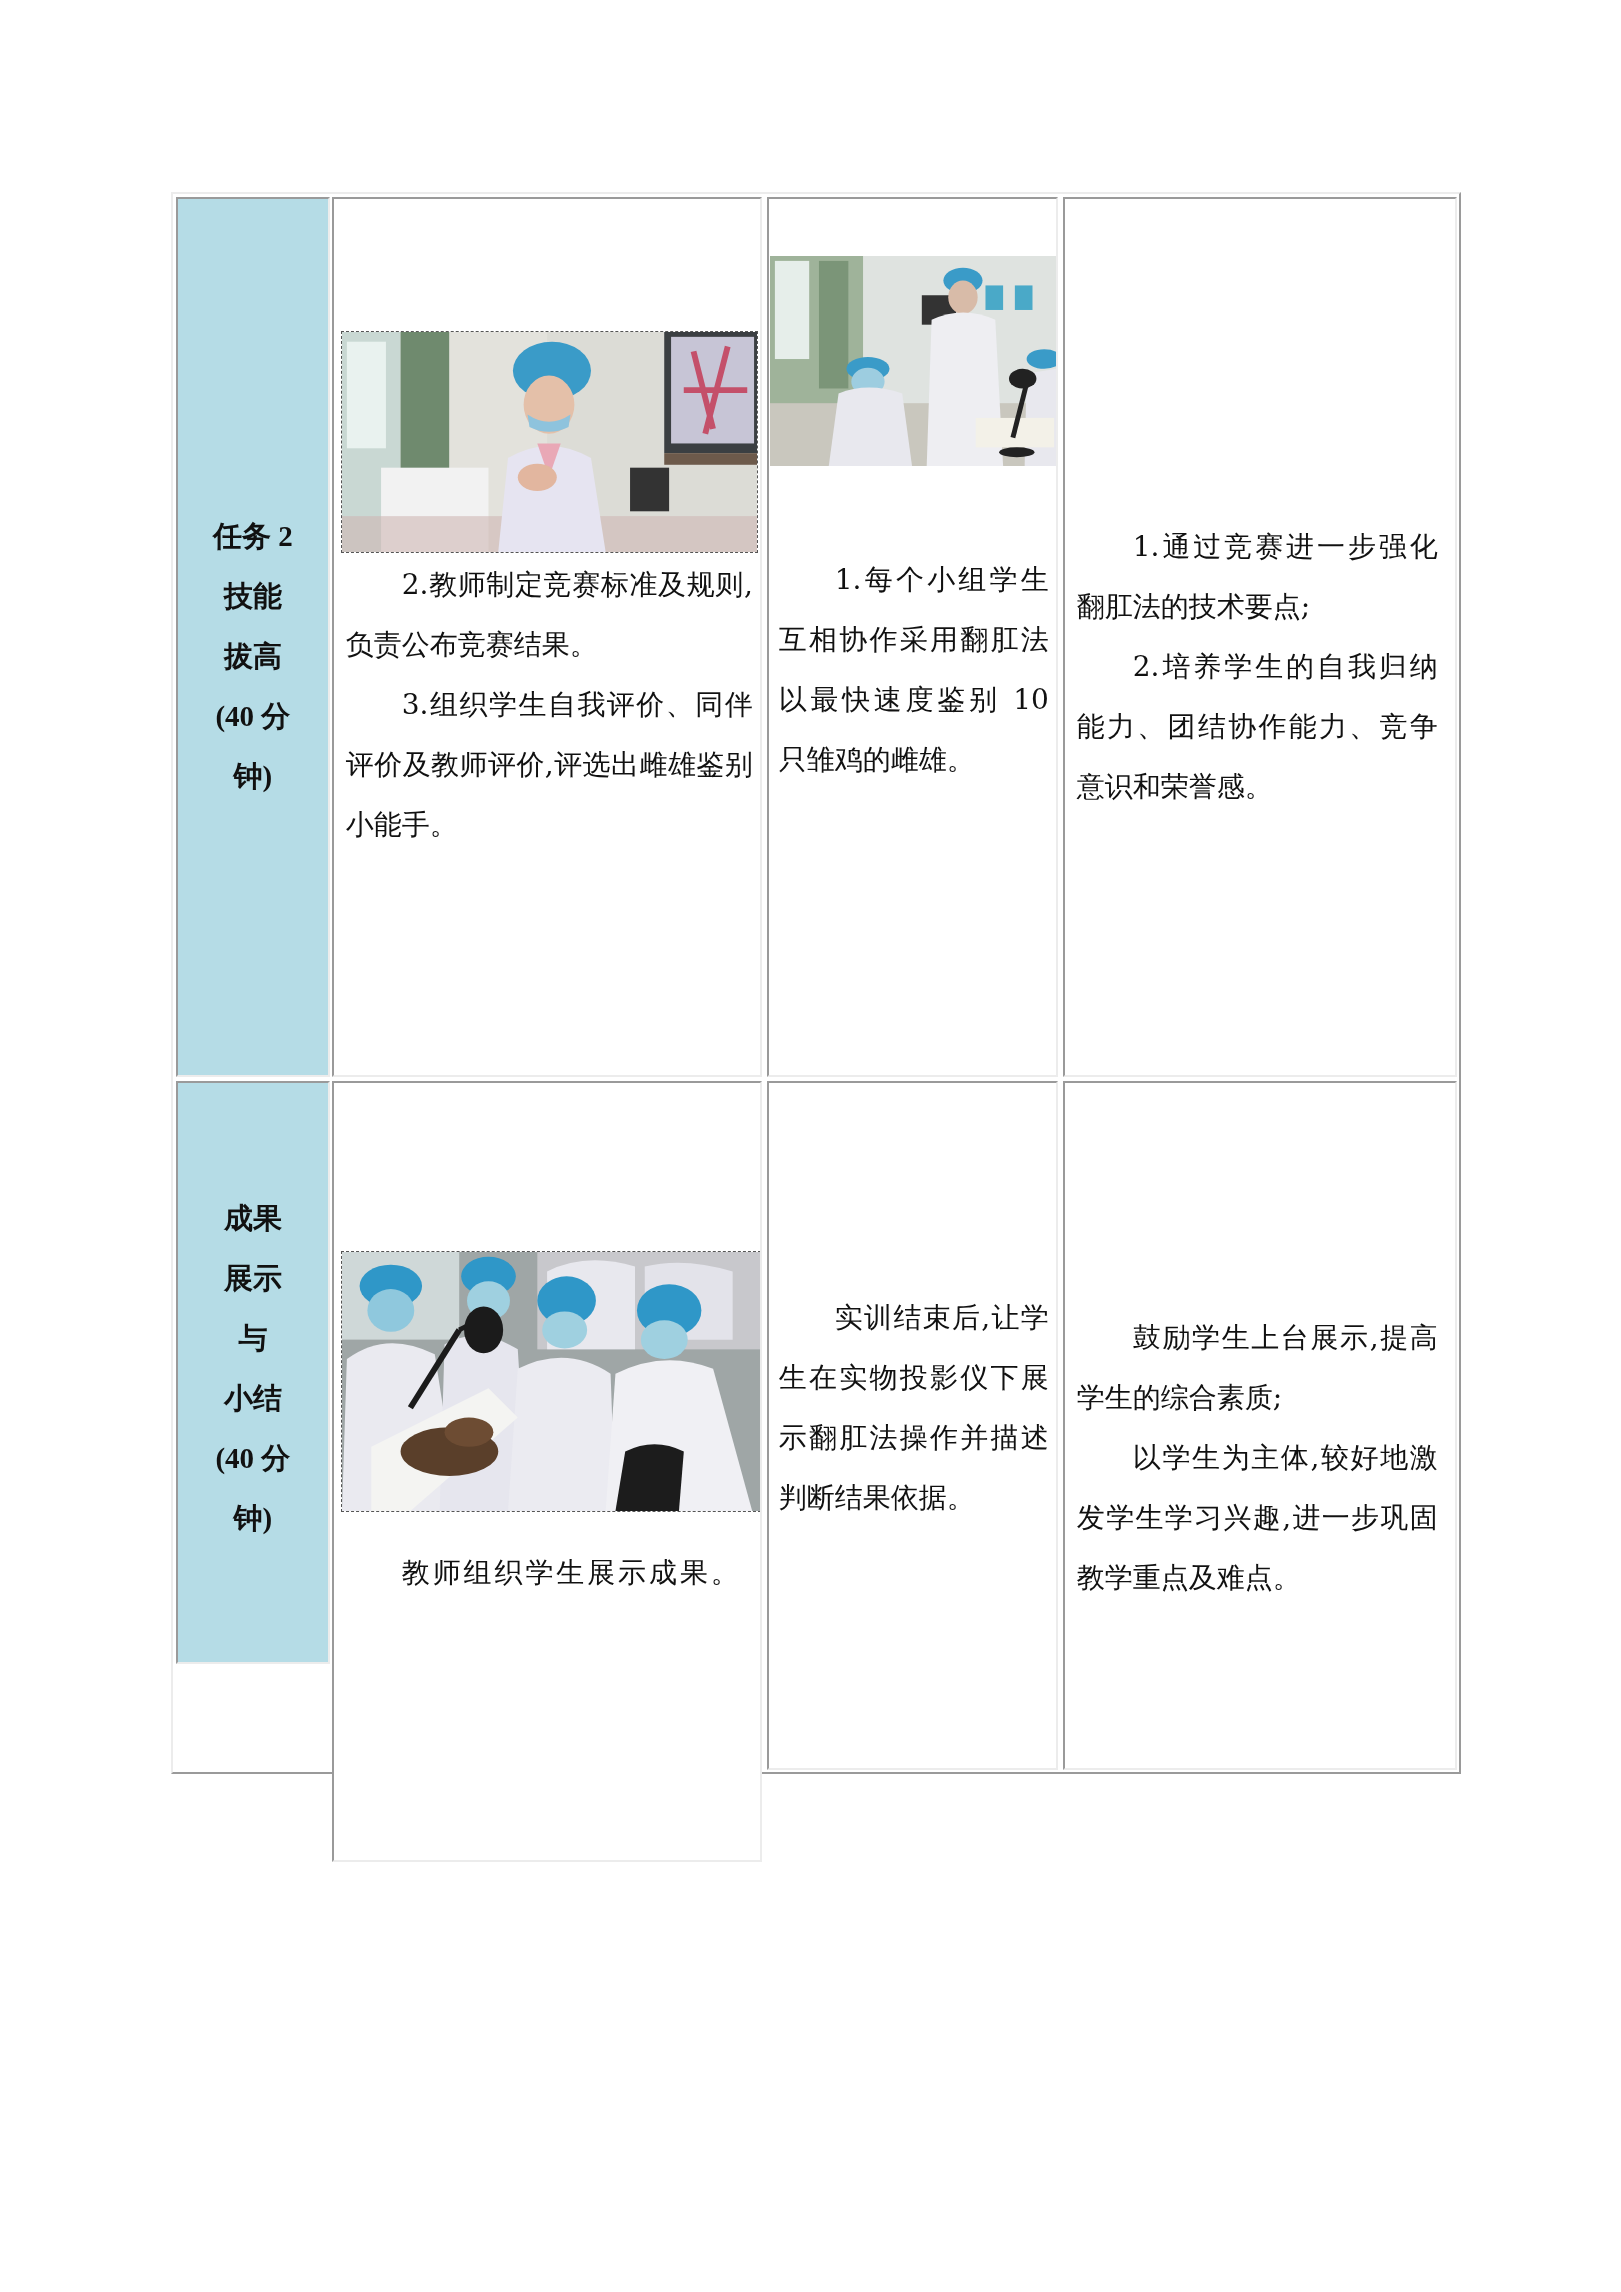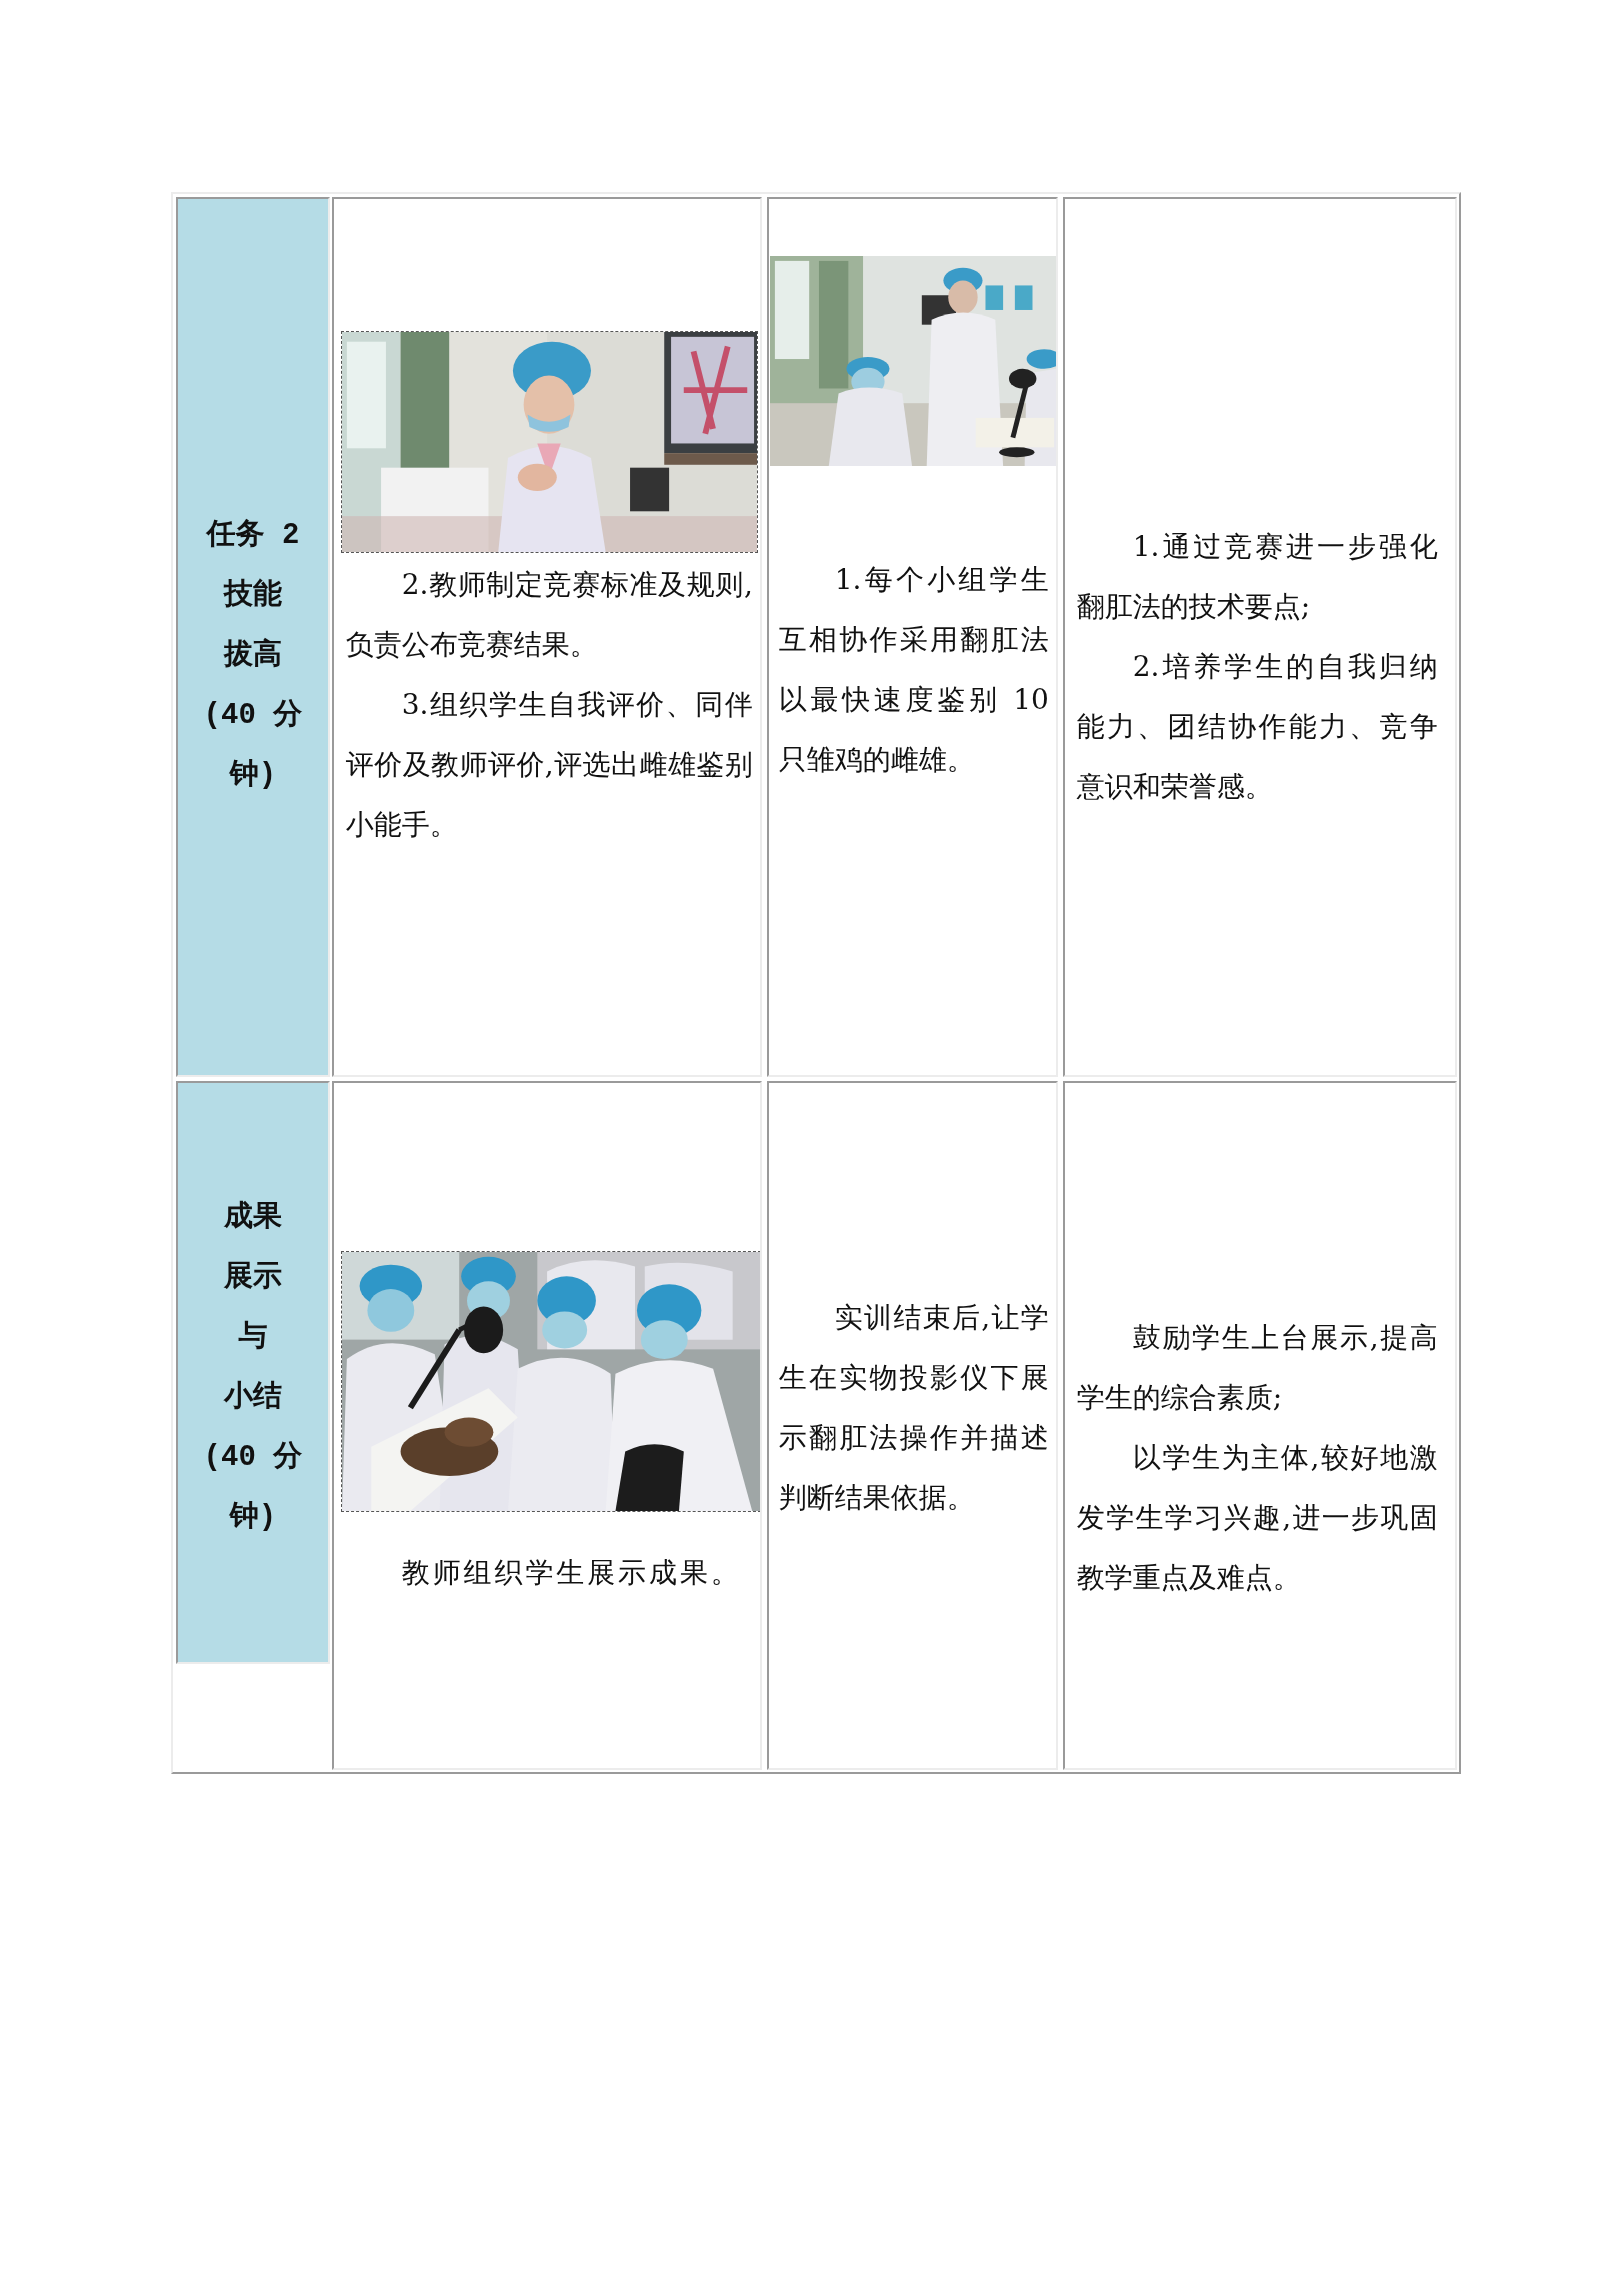--- a/index.html
+++ b/index.html
@@ -12,21 +12,21 @@
          border-top: 2px solid #ececec; border-left: 2px solid #ececec;
          border-right: 2.9px solid #9a9a9a; border-bottom: 2.9px solid #9a9a9a; }
 
   .cell { position: absolute; box-sizing: border-box;
           border-top: 2.9px solid #9a9a9a; border-left: 2.9px solid #9a9a9a;
           border-right: 2px solid #ececec; border-bottom: 2px solid #ececec;
           background: #ffffff; overflow: hidden; }
   .cell.label { background: #b5dce6; }
 
   .label-text { position: absolute; left: 0; right: 0; text-align: center;
-                font-family: Liberation Mono, monospace;
+                font-family: Liberation Serif, serif;
                 font-weight: bold; font-size: 29px; line-height: 60px; color: #111; }
   .label-text div { white-space: nowrap; }
 
   .para { position: absolute; font-size: 28px; line-height: 60px; color: #111;
           text-align: justify; text-justify: inter-character; }
   .para p { margin: 0; text-indent: 2em; }
 
   .photo { position: absolute; box-sizing: border-box; overflow: hidden; }
   .photo.dashed { border: 1px dashed #555; }
   .photo svg { display: block; width: 100%; height: 100%; }
@@ -117,21 +117,21 @@
       <div class="label-text" style="top:105px;">
         <div>成果</div>
         <div>展示</div>
         <div>与</div>
         <div>小结</div>
         <div>(40 分</div>
         <div>钟)</div>
       </div>
     </div>
 
-    <div class="cell" style="left:159px; top:887px; width:430px; height:689px;">
+    <div class="cell" style="left:159px; top:887px; width:430px; height:781px;">
       <div class="photo dashed" style="left:6.9px; top:168px; width:420px; height:261px;">
         <svg viewBox="0 0 428 266" preserveAspectRatio="none">
           <rect width="428" height="266" fill="#9fa6a6"></rect>
           <rect x="0" y="0" width="120" height="90" fill="#cfd8d8"></rect>
           <rect x="200" y="0" width="228" height="100" fill="#c8c8cc"></rect>
           <path d="M210 20 Q250 0 300 15 L300 100 L210 100 Z" fill="#e8e8ee"></path>
           <path d="M310 15 Q350 5 400 20 L400 90 L310 90 Z" fill="#e3e3ea"></path>
           <path d="M0 266 L5 110 Q45 80 95 105 L120 266 Z" fill="#eaeaf0"></path>
           <ellipse cx="50" cy="35" rx="32" ry="22" fill="#2f97c8"></ellipse>
           <ellipse cx="50" cy="60" rx="24" ry="22" fill="#8fc8dd"></ellipse>

